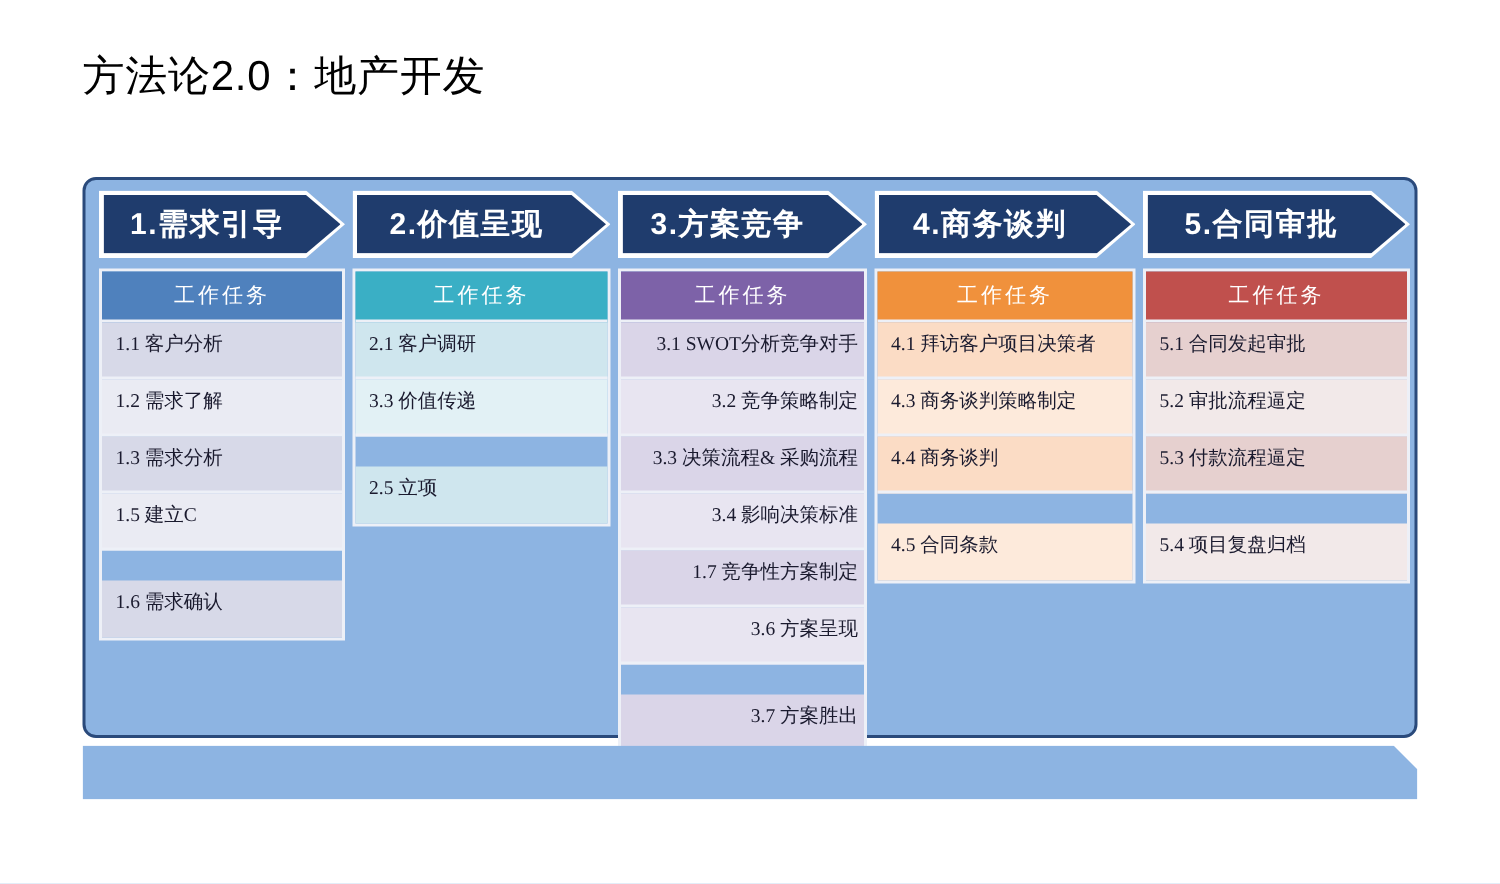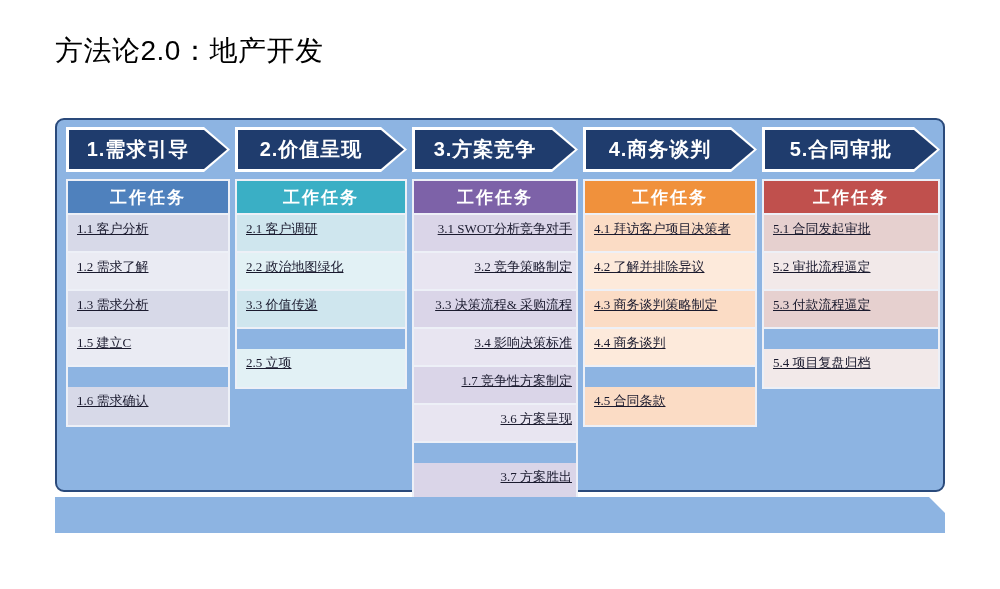--- a/index.html
+++ b/index.html
@@ -42,35 +42,34 @@
     padding-right:20px;box-sizing:border-box;
     color:#ffffff;font-size:20px;font-weight:bold;letter-spacing:1px;
   }
 
   
   .task-table{
     border:2px solid #edf0f7;box-sizing:border-box;
   }
   .col-header{
     height:32px;display:flex;align-items:center;justify-content:center;
-    color:#ffffff;font-size:17px;font-weight:bold;letter-spacing:2px;
+    color:#ffffff;font-size:14px;font-weight:normal;letter-spacing:2px;
     border-bottom:2px solid #edf0f7;
   }
   .hc1{background:#4f81bd;}
   .hc2{background:#3aafc5;}
   .hc3{background:#7d62a8;}
   .hc4{background:#f0913c;}
   .hc5{background:#c0504d;}
   .rows .row{
     height:38px;box-sizing:border-box;
     padding:7px 4px 0 9px;
     font-family:"Liberation Serif",serif;
     font-size:13px;color:#1a1a2e;line-height:1.15;
     border-bottom:2px solid #edf0f7;
-    text-decoration:underline;
   }
   .rows .row:last-child{border-bottom:none;margin-top:20px;}
   .pc1 .rows .row:nth-child(odd){background:#d7d9e8;}
   .pc1 .rows .row:nth-child(even){background:#eaebf3;}
   .pc2 .rows .row:nth-child(odd){background:#cfe6ee;}
   .pc2 .rows .row:nth-child(even){background:#e2f1f5;}
   .pc3 .rows .row:nth-child(odd){background:#dad5e8;}
   .pc3 .rows .row:nth-child(even){background:#e8e5f1;}
   .pc4 .rows .row:nth-child(odd){background:#fbdcc5;}
   .pc4 .rows .row:nth-child(even){background:#fdeadb;}
@@ -112,21 +111,20 @@
     </div>
 
     <div class="phase-col pc2">
       <div class="arrow">
         <div class="arrow-inner">2.价值呈现</div>
       </div>
       <div class="task-table">
         <div class="col-header hc2">工作任务</div>
         <div class="rows">
           <div class="row">2.1 客户调研</div>
-          <div class="row">2.2 政治地图绿化</div>
           <div class="row">3.3 价值传递</div>
           <div class="row">2.5 立项</div>
         </div>
       </div>
     </div>
 
     <div class="phase-col pc3">
       <div class="arrow">
         <div class="arrow-inner">3.方案竞争</div>
       </div>
@@ -146,21 +144,20 @@
     </div>
 
     <div class="phase-col pc4">
       <div class="arrow">
         <div class="arrow-inner">4.商务谈判</div>
       </div>
       <div class="task-table">
         <div class="col-header hc4">工作任务</div>
         <div class="rows">
           <div class="row">4.1 拜访客户项目决策者</div>
-          <div class="row">4.2 了解并排除异议</div>
           <div class="row">4.3 商务谈判策略制定</div>
           <div class="row">4.4 商务谈判</div>
           <div class="row">4.5 合同条款</div>
         </div>
       </div>
     </div>
 
     <div class="phase-col pc5">
       <div class="arrow">
         <div class="arrow-inner">5.合同审批</div>

